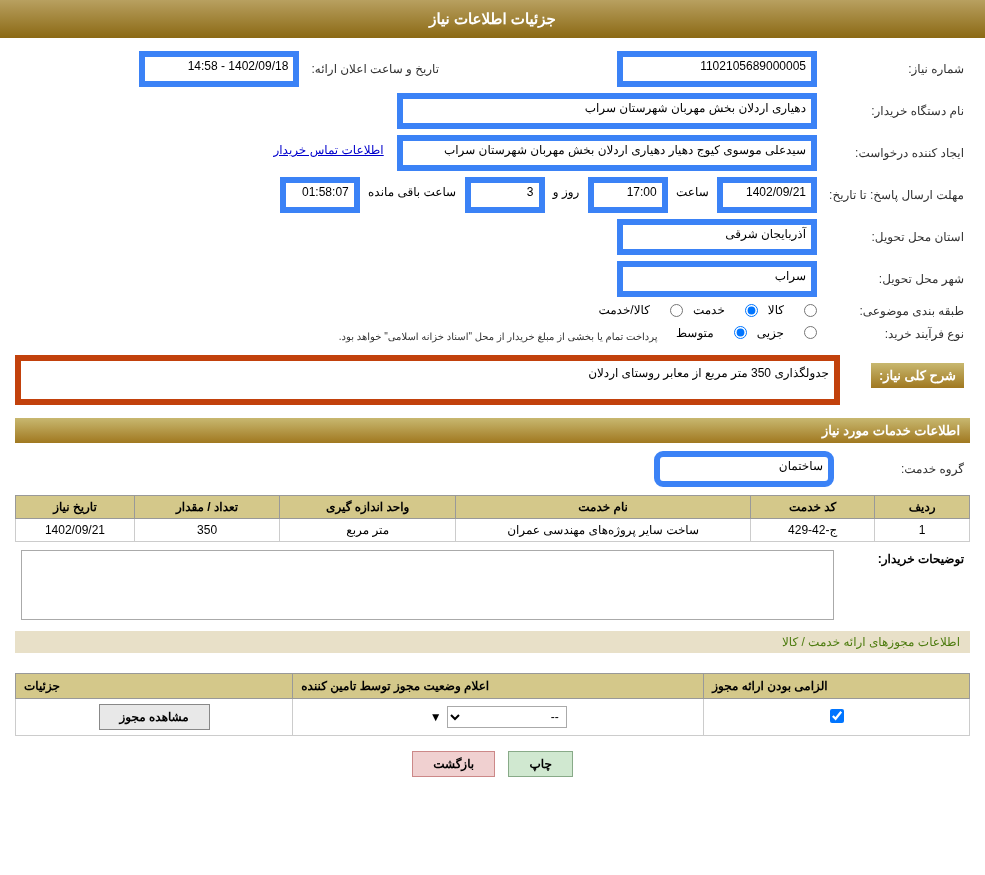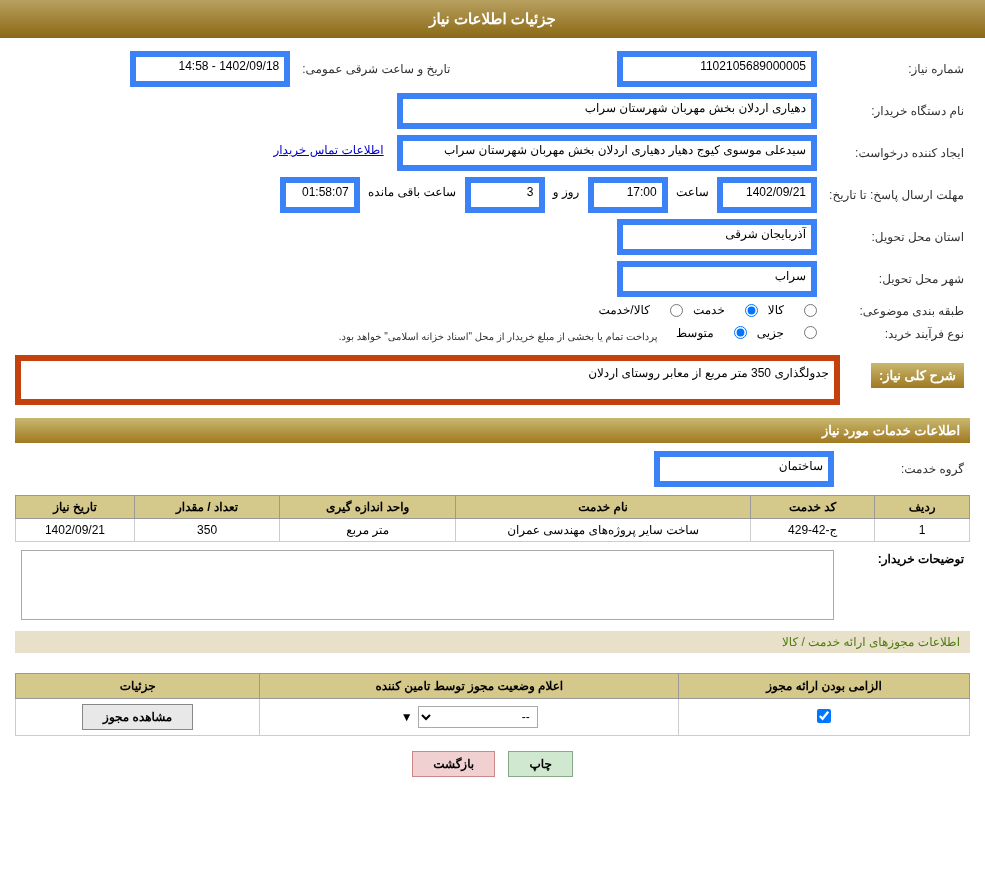--- a/index.html
+++ b/index.html
@@ -121,22 +121,22 @@
     }
     
     .perm-table {
       width: 100%;
       border-collapse: collapse;
       margin: 5px 0;
     }
     .perm-table th {
       background: #d4c88a;
       border: 1px solid #999;
-      padding: 5px 24px;
-      text-align: center;
+      padding: 5px 8px;
+      text-align: left;
       font-weight: bold;
       font-size: 12px;
     }
     .perm-table td {
       border: 1px solid #ccc;
       padding: 5px 8px;
       text-align: center;
       font-size: 12px;
     }
     
@@ -199,21 +199,21 @@
   <div class="main-content">
 
     <table class="info-table">
       <tbody>
           <tr>
         <td class="label-cell">شماره نیاز:</td>
         <td class="value-cell">
           <span class="input-box input-wide">1102105689000005</span>
         </td>
         <td style="width:20px;"></td>
-        <td class="label-cell">تاریخ و ساعت شرقی عمومی:</td>
+        <td class="label-cell">تاریخ و ساعت اعلان ارائه:</td>
         <td class="value-cell">
           <span class="input-box" style="width:160px;">1402/09/18 - 14:58</span>
         </td>
       </tr>
       <tr>
         <td class="label-cell">نام دستگاه خریدار:</td>
         <td colspan="4" class="value-cell">
           <span class="input-box" style="width:420px;">دهیاری اردلان بخش مهربان شهرستان سراب</span>
         </td>
       </tr>
@@ -299,21 +299,21 @@
     </tbody>
       </table>
 
     <div class="section-header">اطلاعات خدمات مورد نیاز</div>
 
     <table class="info-table">
       <tbody>
           <tr>
         <td class="label-cell">گروه خدمت:</td>
         <td class="value-cell">
-          <span class="input-box" style="width:180px;">ساختمان</span>
+          <span class="input-box" style="width:180px;border-radius:9px;">ساختمان</span>
         </td>
       </tr>
     </tbody>
       </table>
 
     <table class="data-table">
       <thead>
         <tr>
           <th>ردیف</th>
           <th>کد خدمت</th>

